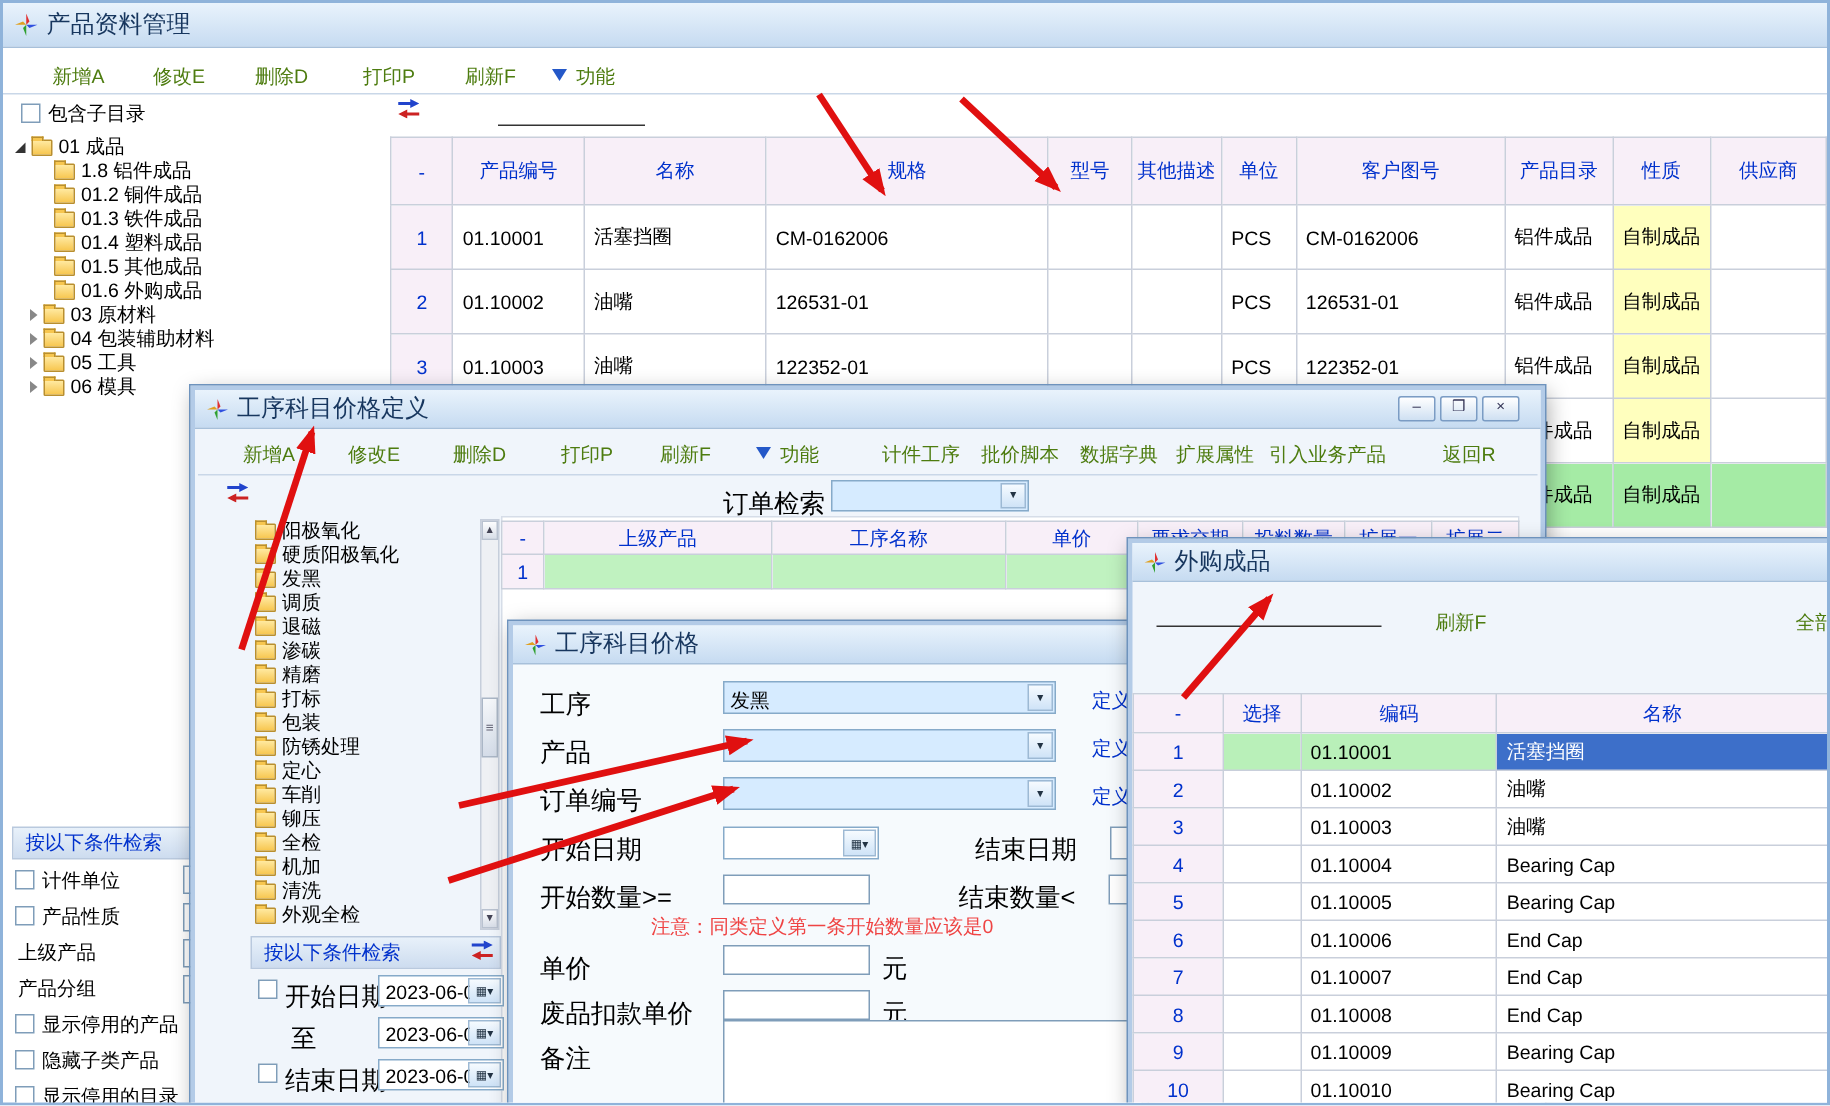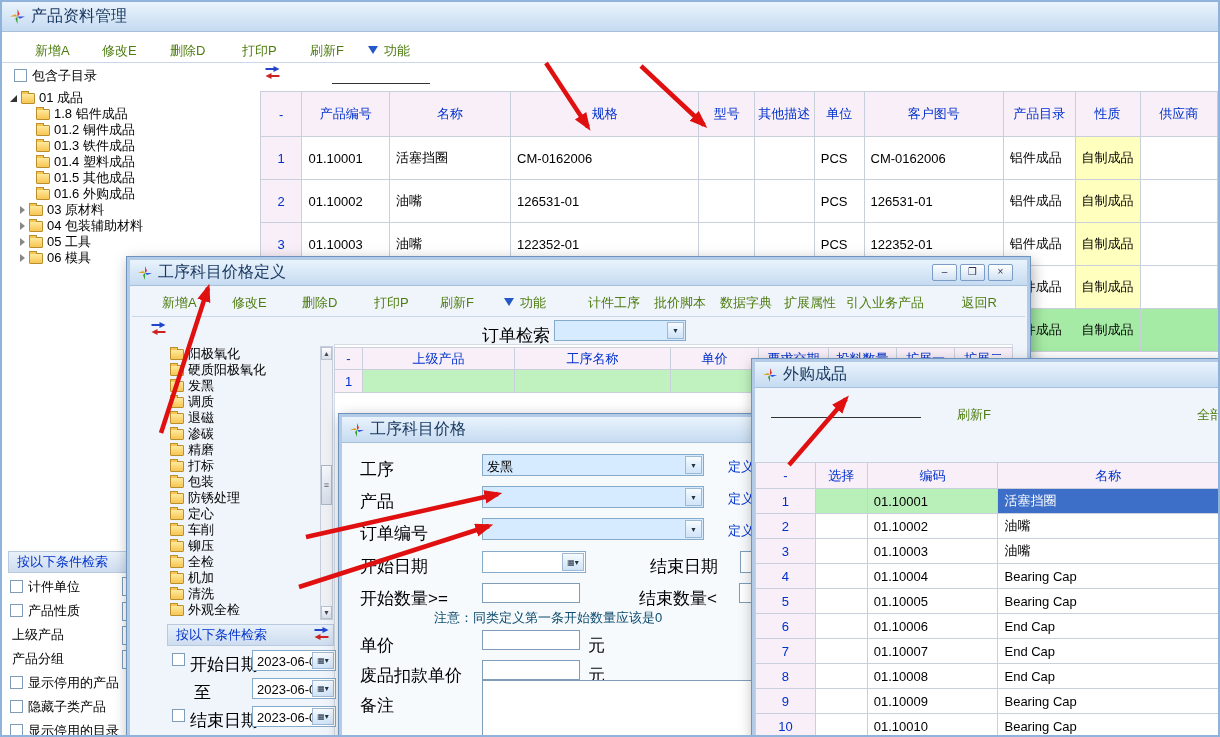--- a/index.html
+++ b/index.html
@@ -40,21 +40,21 @@
   .winbtn{width:25px;height:17px;border:1px solid #7b9cc4;border-radius:2px;background:linear-gradient(#ffffff,#cfe0f2);font-size:10px;line-height:14px;text-align:center;color:#335}
   .subhdr{position:absolute;background:linear-gradient(#e8f1fa,#cddcef);border:1px solid #b9c9de;color:#0031cc;display:flex;align-items:center;font-size:13px}
   .combo{position:absolute;background:#d6ebff;border:1px solid #86aac9}
   .combo.white{background:#fff}
   .combo .val{position:absolute;left:4px;top:3px;font-size:13px;white-space:nowrap}
   .cbtn{position:absolute;right:1px;top:1px;bottom:1px;width:17px;background:linear-gradient(#f6fbff,#cfe3f7);border:1px solid #9db9d4;color:#234;font-size:7px;display:flex;align-items:center;justify-content:center}
   .cbtn.wide{width:22px;font-size:8px}
   .inp{position:absolute;background:#fff;border:1px solid #7f9db9}
   .link{position:absolute;color:#0031cc;font-size:13px}
   .lbl{position:absolute;font-size:17px;white-space:nowrap}
-  .note{position:absolute;color:#0c4a6e;font-size:13px;white-space:nowrap}
+  .note{position:absolute;color:#ef4444;font-size:13px;white-space:nowrap}
   .red-note{position:absolute;color:#e01010;font-weight:bold;font-size:15px;white-space:nowrap}
   .dnarrow{position:absolute;width:0;height:0;border-left:5px solid transparent;border-right:5px solid transparent;border-top:8px solid #2458c8}
   .underline{position:absolute;border-bottom:1px solid #333}
   .vscroll{position:absolute;background:#eef0f4;border:1px solid #c6cedb}
   .vsbtn{position:absolute;left:0;right:0;height:13px;background:linear-gradient(#fdfdfe,#d8dee8);border:1px solid #b9c2d0;font-size:7px;text-align:center;line-height:12px;color:#445}
   .vsthumb{position:absolute;left:0;right:0;background:linear-gradient(#f5f7fa,#d4dce8);border:1px solid #aab6c6;font-size:9px;text-align:center;color:#667}
   .arrows{position:absolute;left:0;top:0;z-index:100;pointer-events:none}
 </style>
 </head>
 <body>

